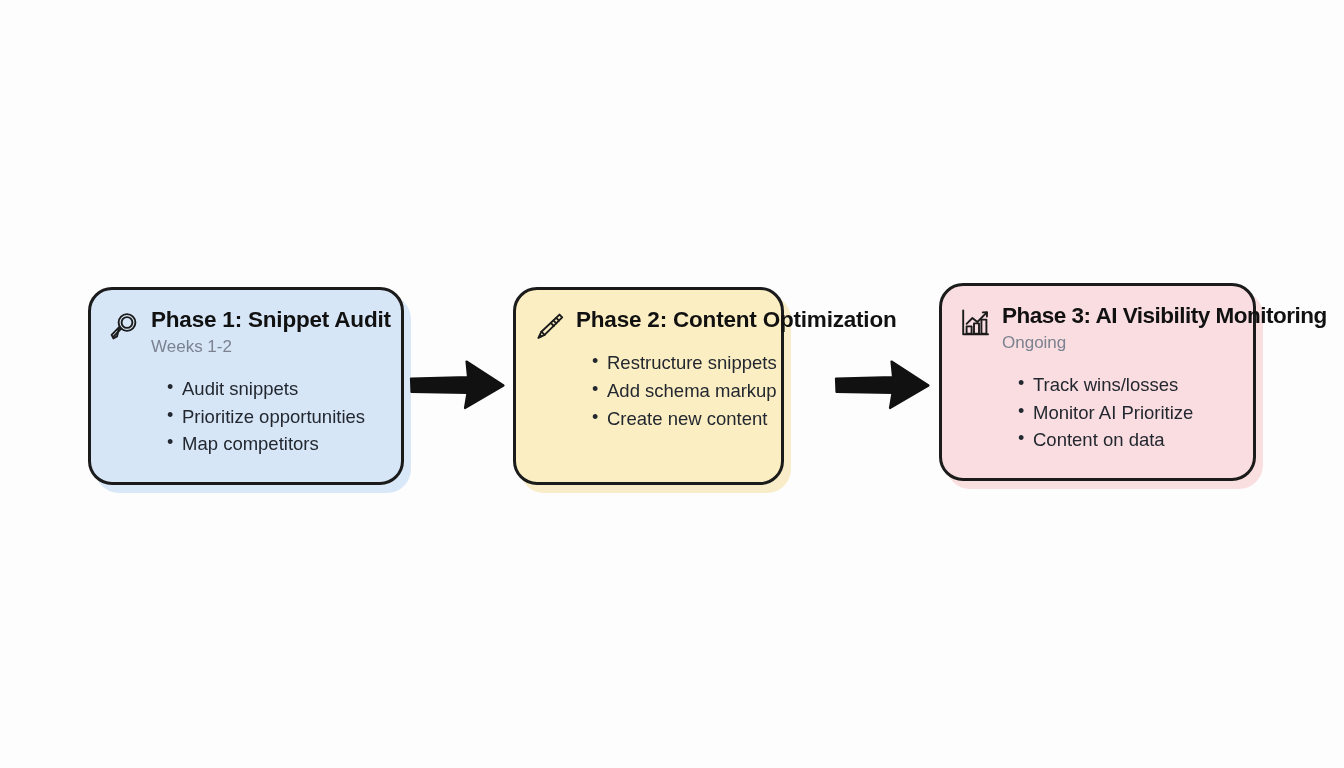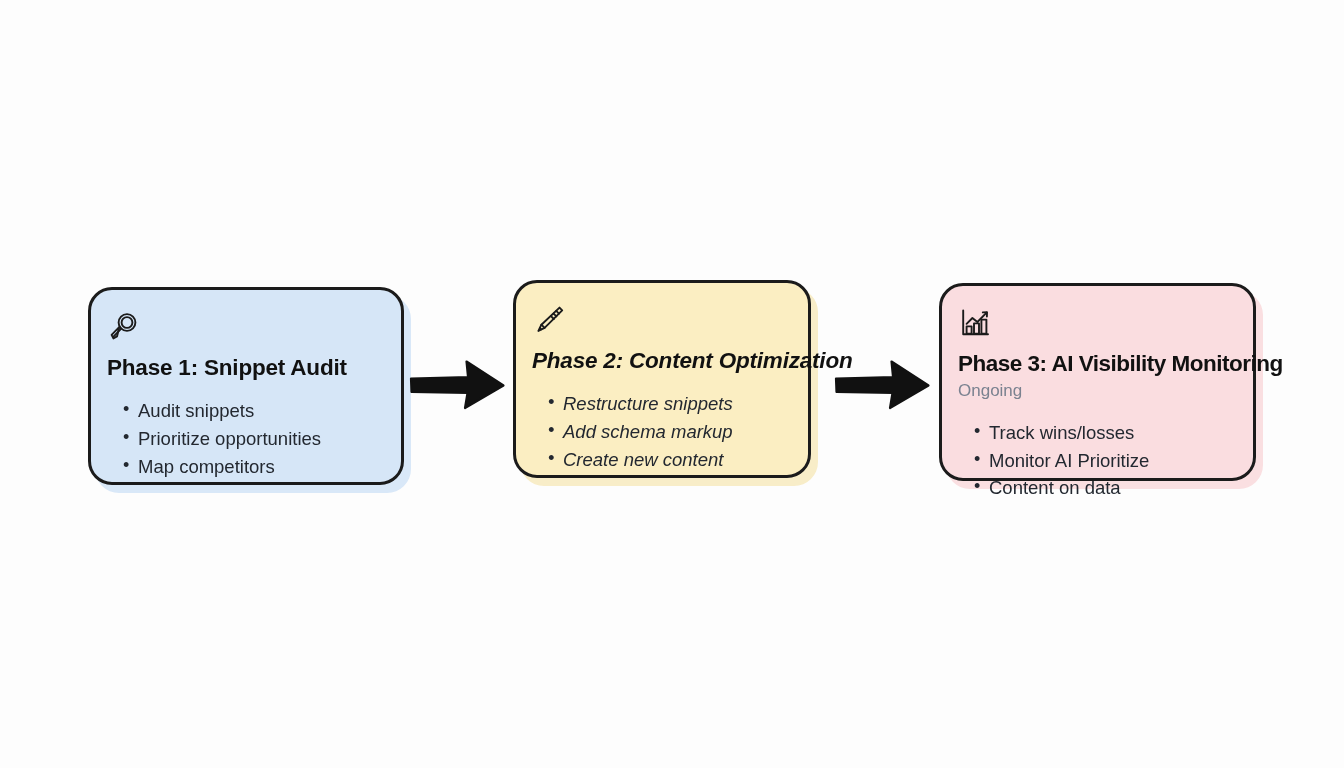--- a/index.html
+++ b/index.html
@@ -21,30 +21,30 @@
   }
 
   
   .phase-card {
     position: absolute;
     box-sizing: border-box;
     border: 3px solid #1b1b1b;
     border-radius: 24px;
     padding: 16px 18px 14px 16px;
     display: flex;
-    flex-direction: column;
+    flex-direction: row;
     align-items: flex-start;
     gap: 10px;
   }
   .phase-card.blue   { background: #d6e6f7; box-shadow: 7px 8px 0 0 #d9e8f8; }
   .phase-card.yellow { background: #fbeec2; box-shadow: 7px 8px 0 0 #f8edc8; }
   .phase-card.pink   { background: #fadde0; box-shadow: 7px 8px 0 0 #fadfe1; }
 
   #card-phase-1 { left: 88px;  top: 287px; width: 316px; height: 198px; }
-  #card-phase-2 { left: 513px; top: 280px; width: 298px; height: 198px; font-style: italic; }
+  #card-phase-2 { left: 513px; top: 287px; width: 271px; height: 198px; }
   #card-phase-3 { left: 939px; top: 283px; width: 317px; height: 198px; justify-content: space-between; }
 
   .card-icon {
     flex: 0 0 auto;
     width: 34px;
     height: 34px;
     margin-top: 4px;
   }
   .card-icon svg { display: block; width: 34px; height: 34px; }
 
@@ -112,20 +112,21 @@
     <span class="card-icon">
       <svg viewBox="0 0 34 34" fill="none" stroke="#1b1b1b" stroke-width="1.9" stroke-linecap="round" stroke-linejoin="round">
         <circle cx="20" cy="12.5" r="8.4"></circle>
         <circle cx="20" cy="12.5" r="5.4"></circle>
         <path d="M14.2 18.6 L6.5 26.6"></path>
         <path d="M12.4 16.8 L4.6 24.8 L6.4 28.4 L10.0 26.4 Z"></path>
       </svg>
     </span>
     <div class="card-body">
       <div class="card-title">Phase 1: Snippet Audit</div>
+      <div class="card-subtitle">Weeks 1-2</div>
       <ul class="card-bullets">
         <li>Audit snippets</li>
         <li>Prioritize opportunities</li>
         <li>Map competitors</li>
       </ul>
     </div>
   </div>
 
   <div class="flow-arrow" id="arrow-1-2">
     <svg viewBox="0 0 100 60">

